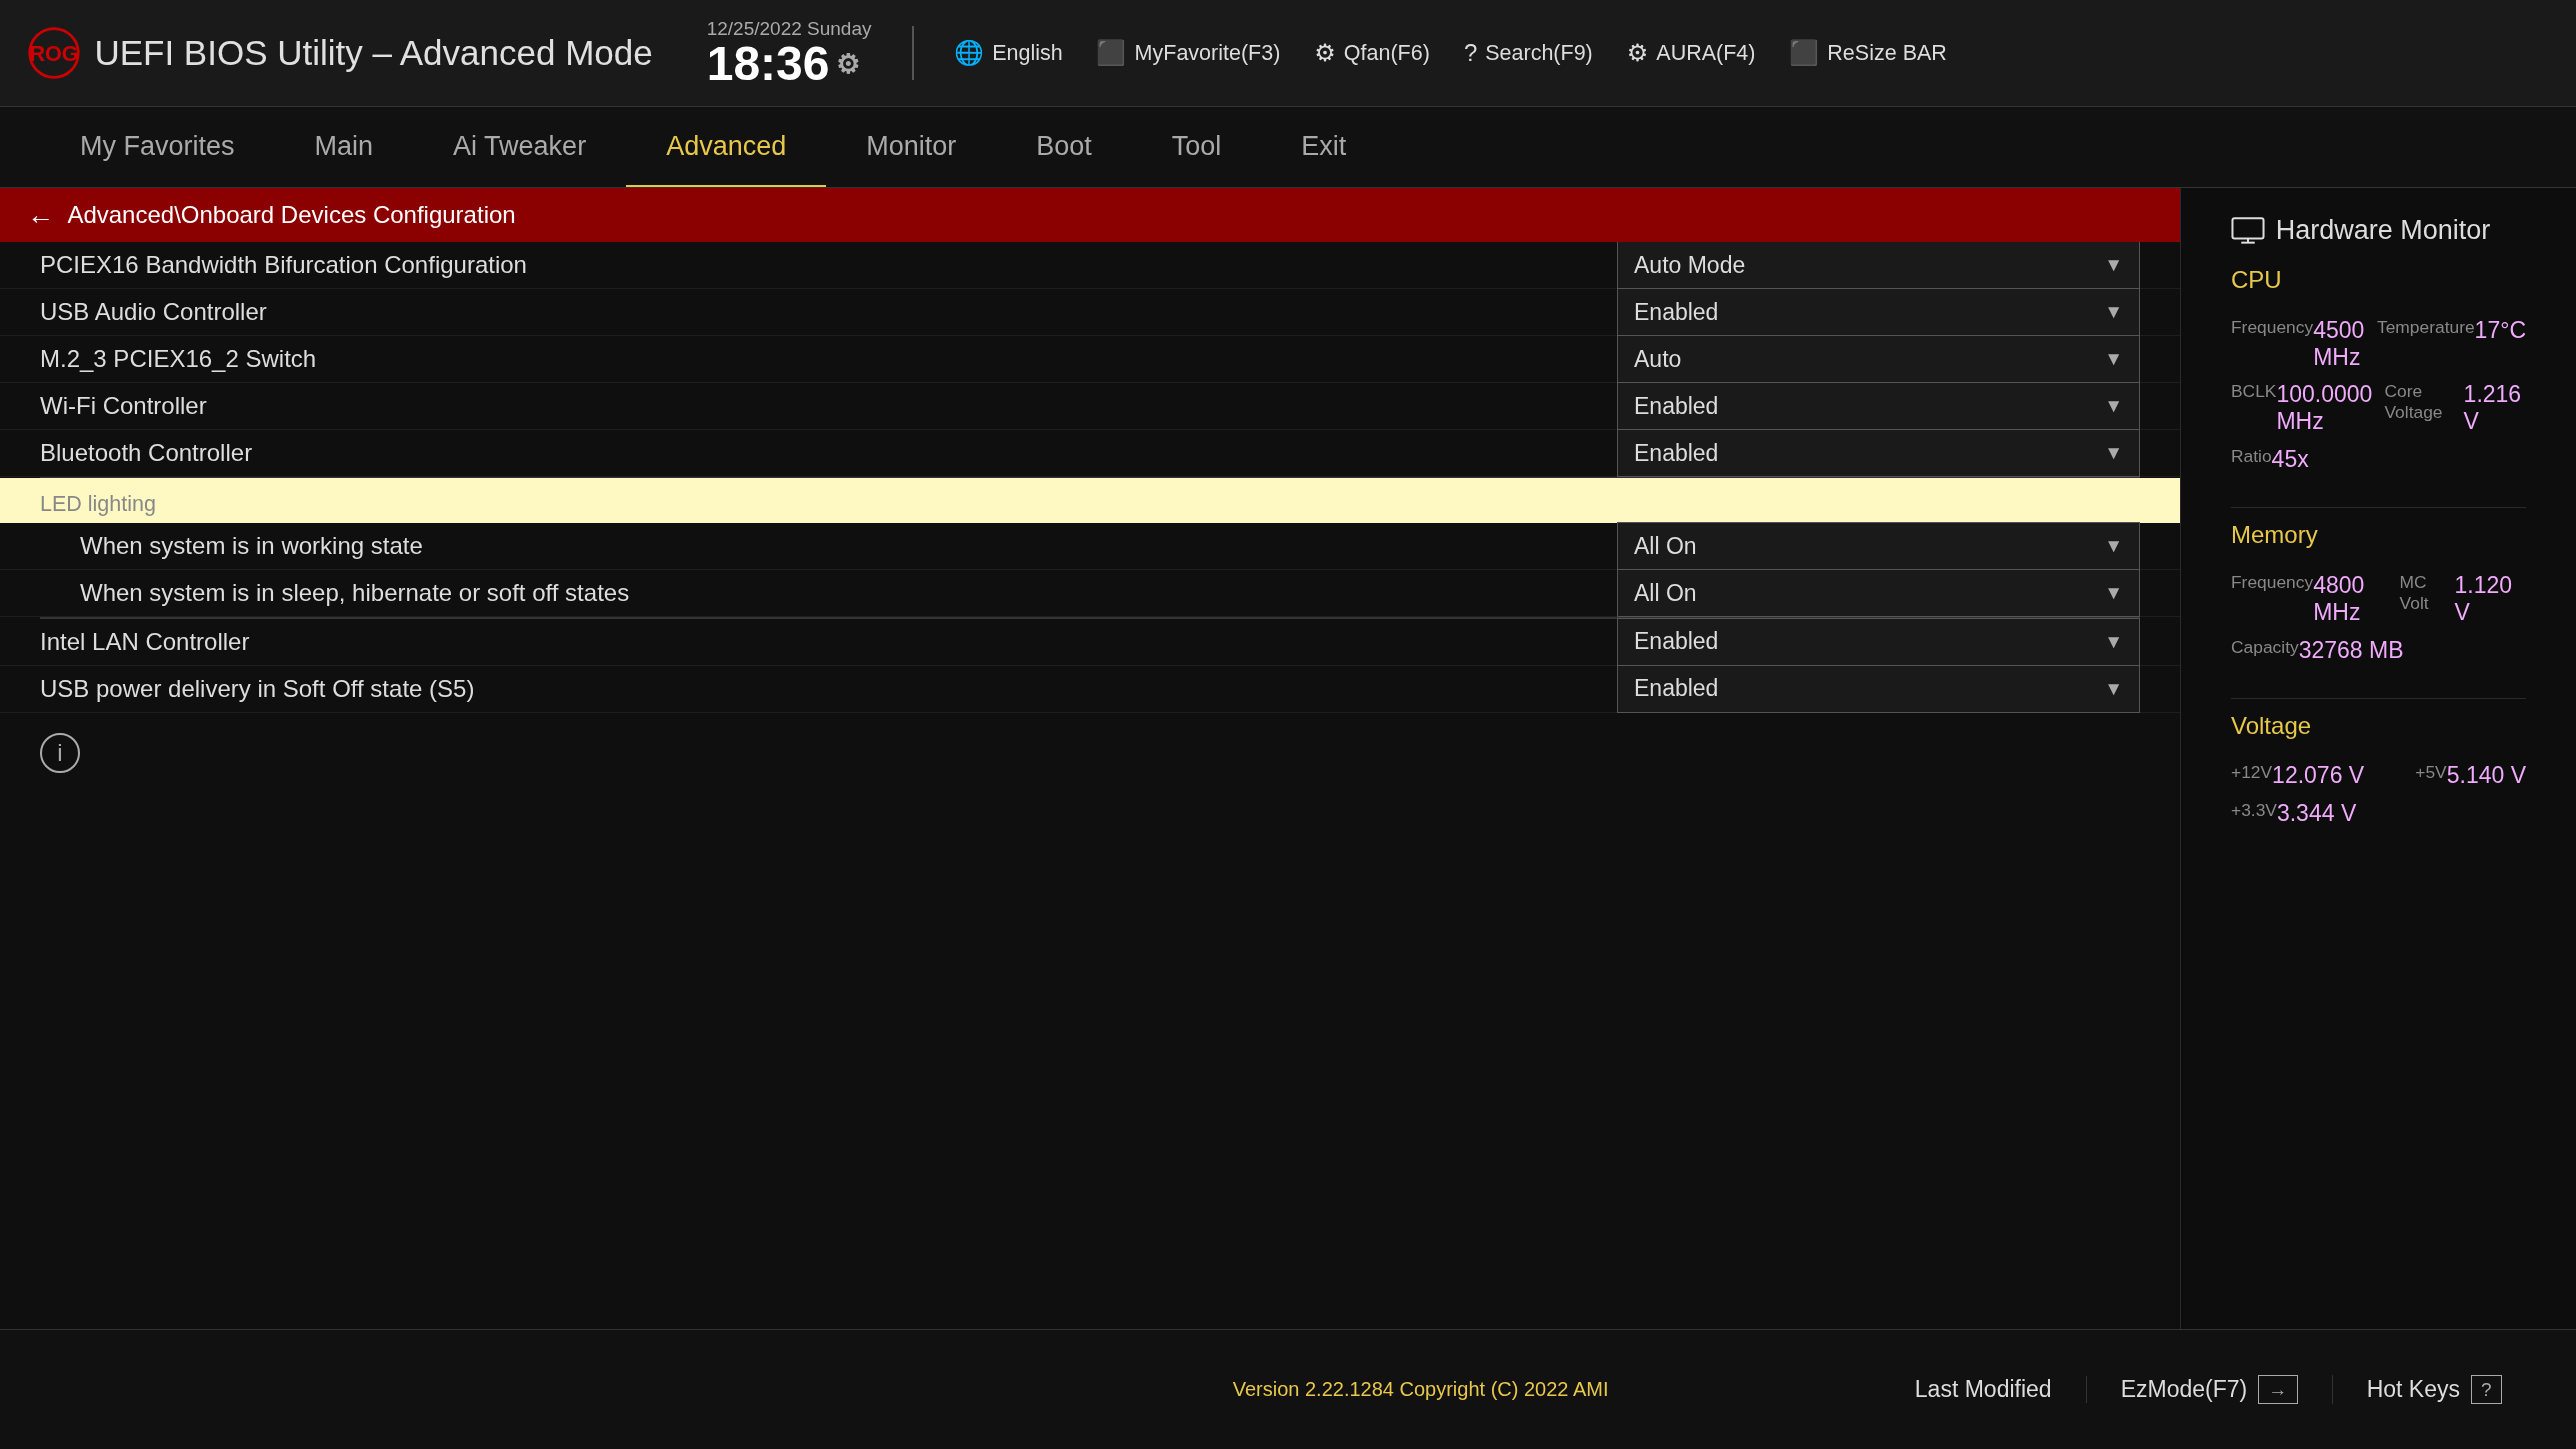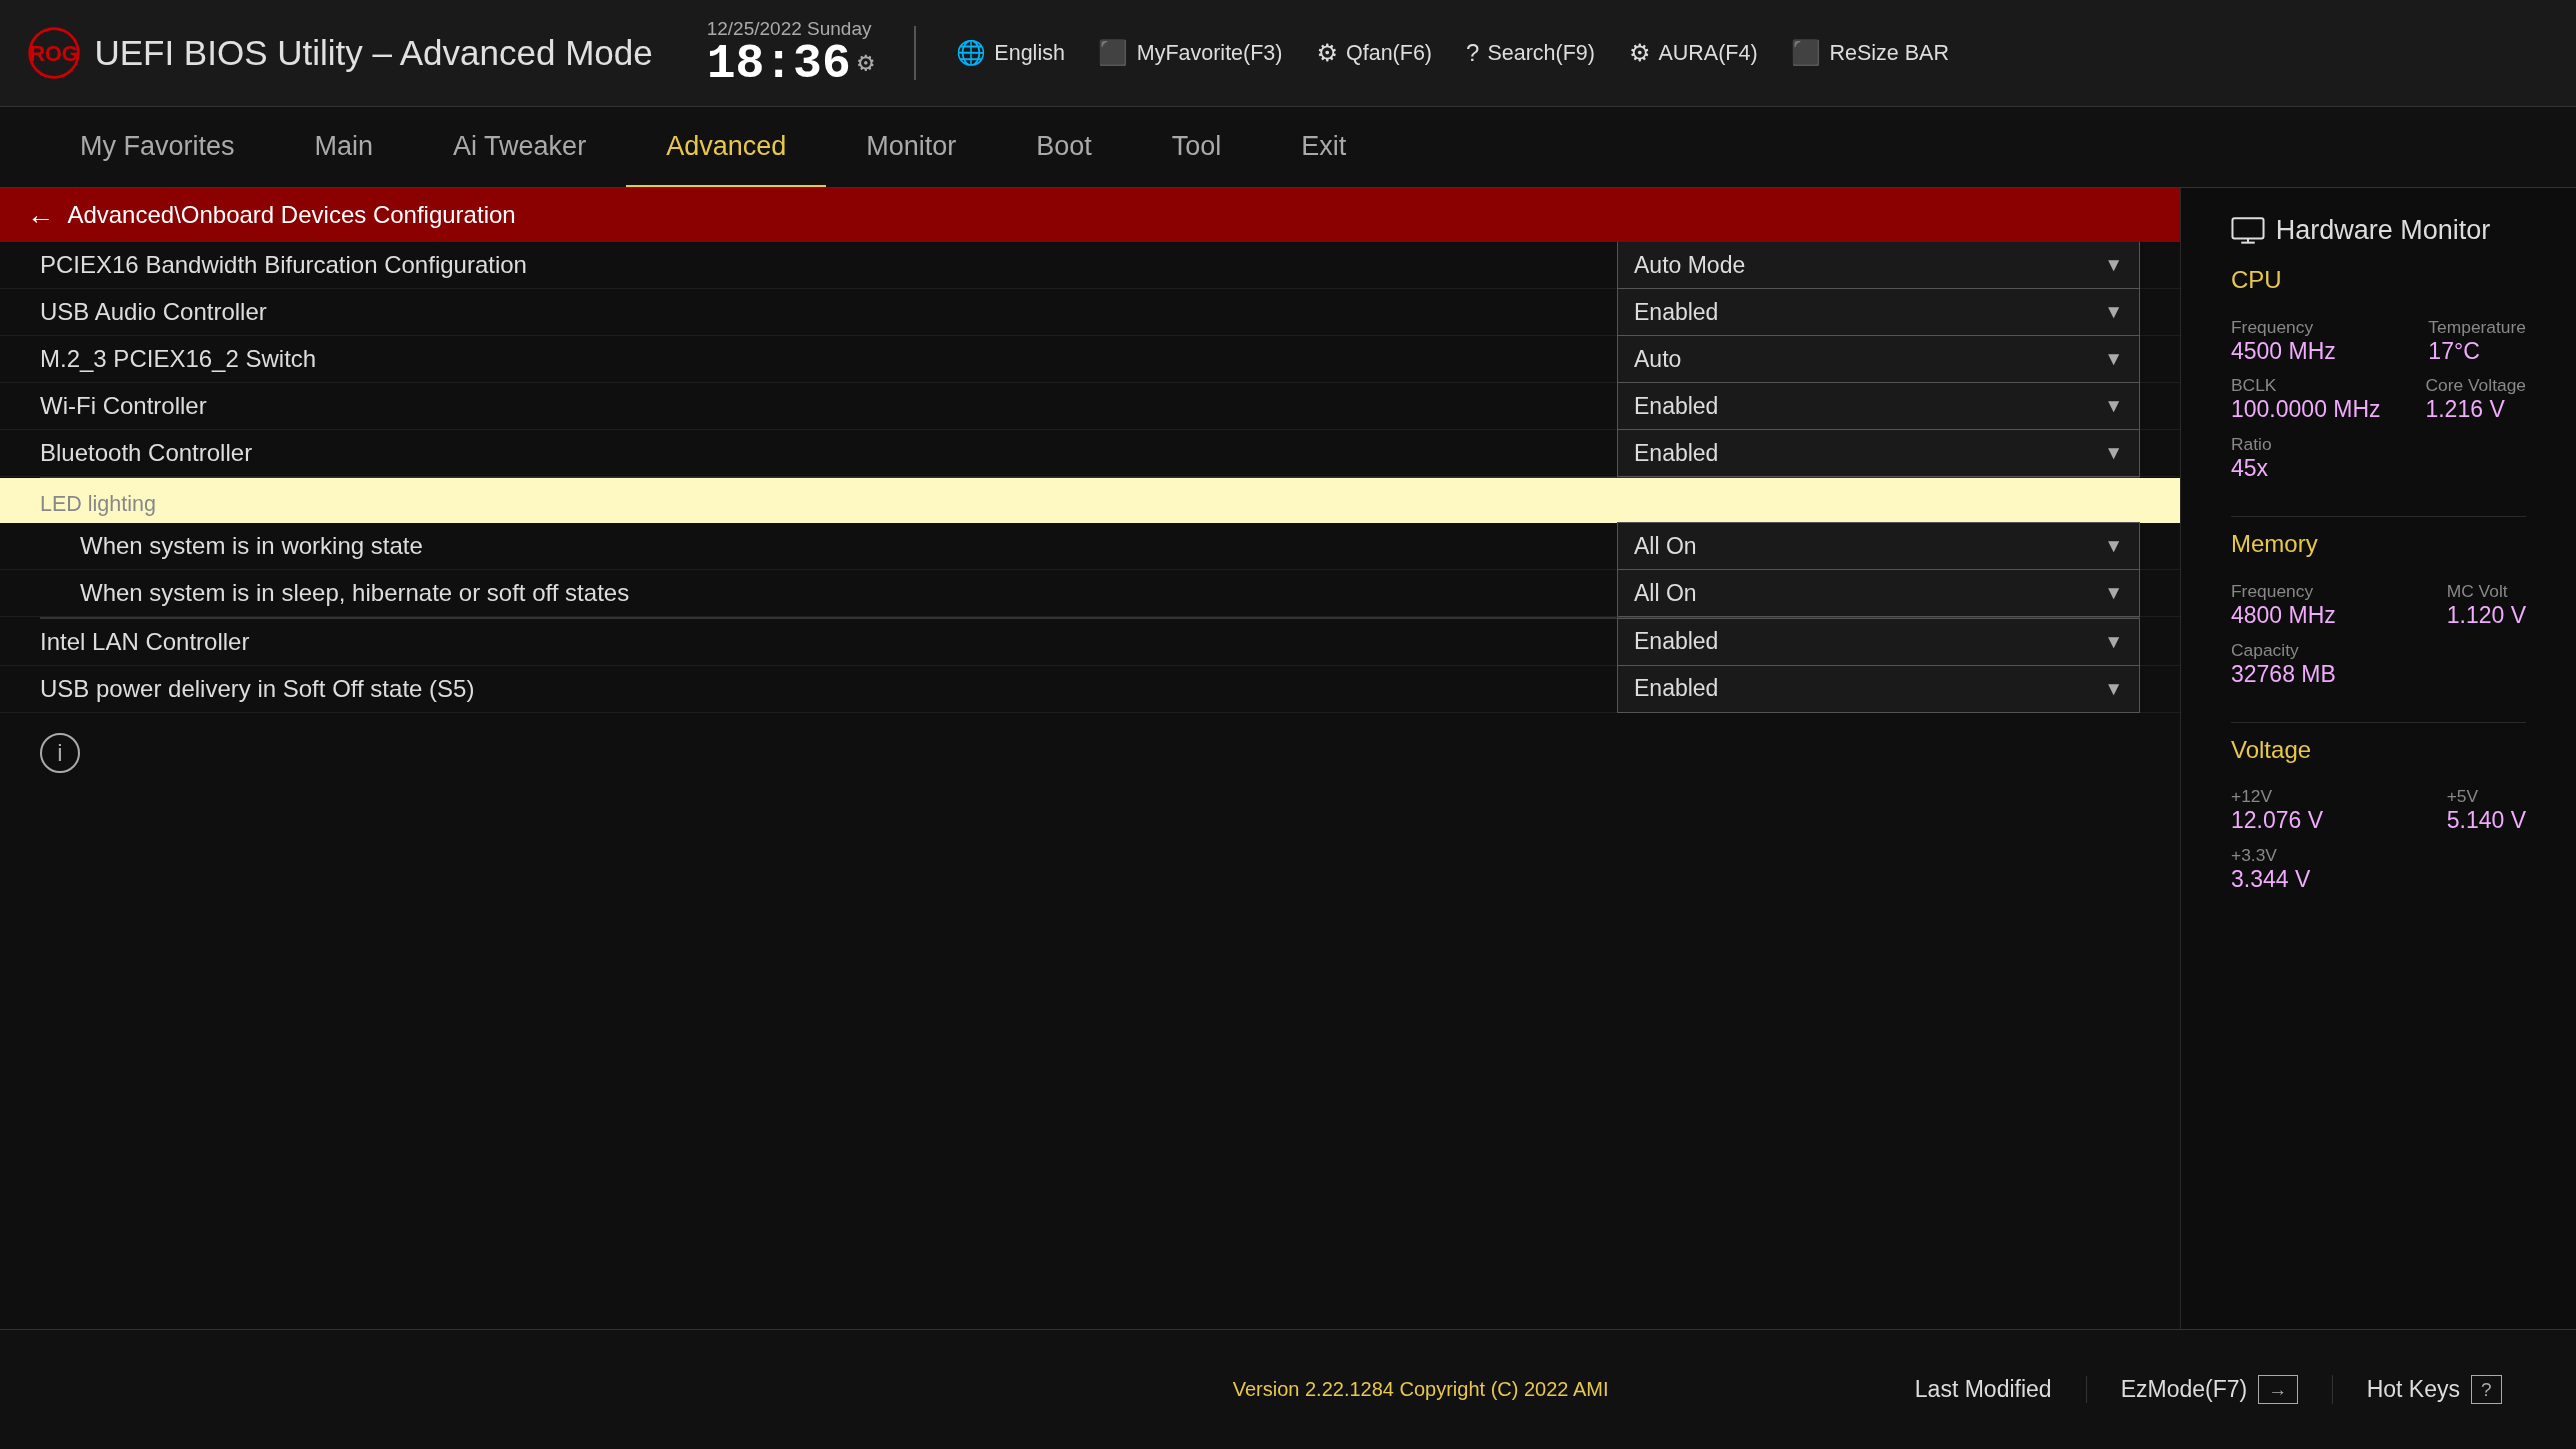--- a/index.html
+++ b/index.html
@@ -87,21 +87,20 @@
     }
 
     .time-text {
       font-size: 48px;
       color: #fff;
       font-weight: 600;
       line-height: 1;
       display: flex;
       align-items: center;
       gap: 6.7px;
-      font-family: Liberation Mono, monospace;
     }
 
     .gear-icon-small {
       font-size: 27px;
       color: #aaa;
     }
 
     .divider-v {
       width: 2px;
       height: 54px;
@@ -282,21 +281,21 @@
     }
 
     .sidebar-stat-row {
       display: flex;
       justify-content: space-between;
       margin-bottom: 10.7px;
     }
 
     .sidebar-stat {
       display: flex;
-      flex-direction: column;
+      flex-direction: row;
     }
 
     .stat-label {
       font-size: 17.4px;
       color: #888;
     }
 
     .stat-value {
       font-size: 23px;
       color: #f0abfc;

